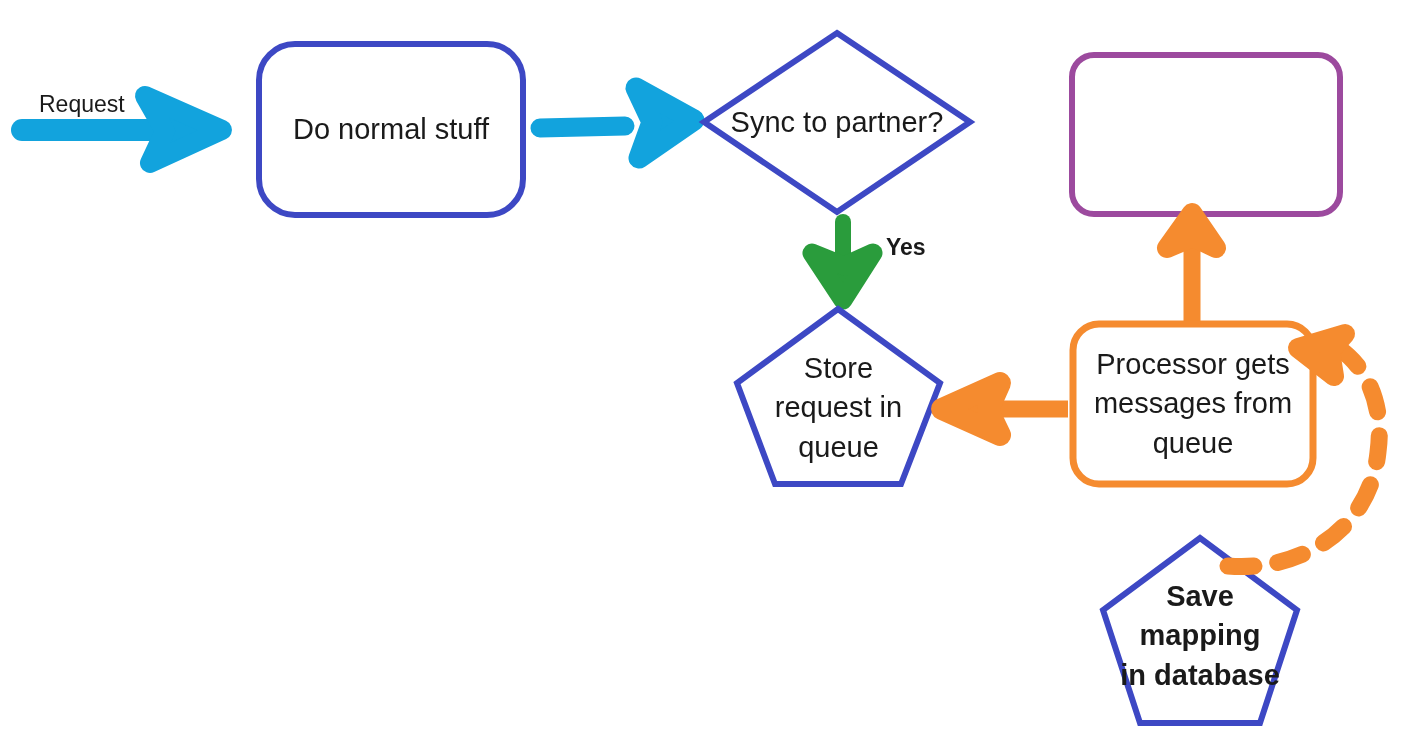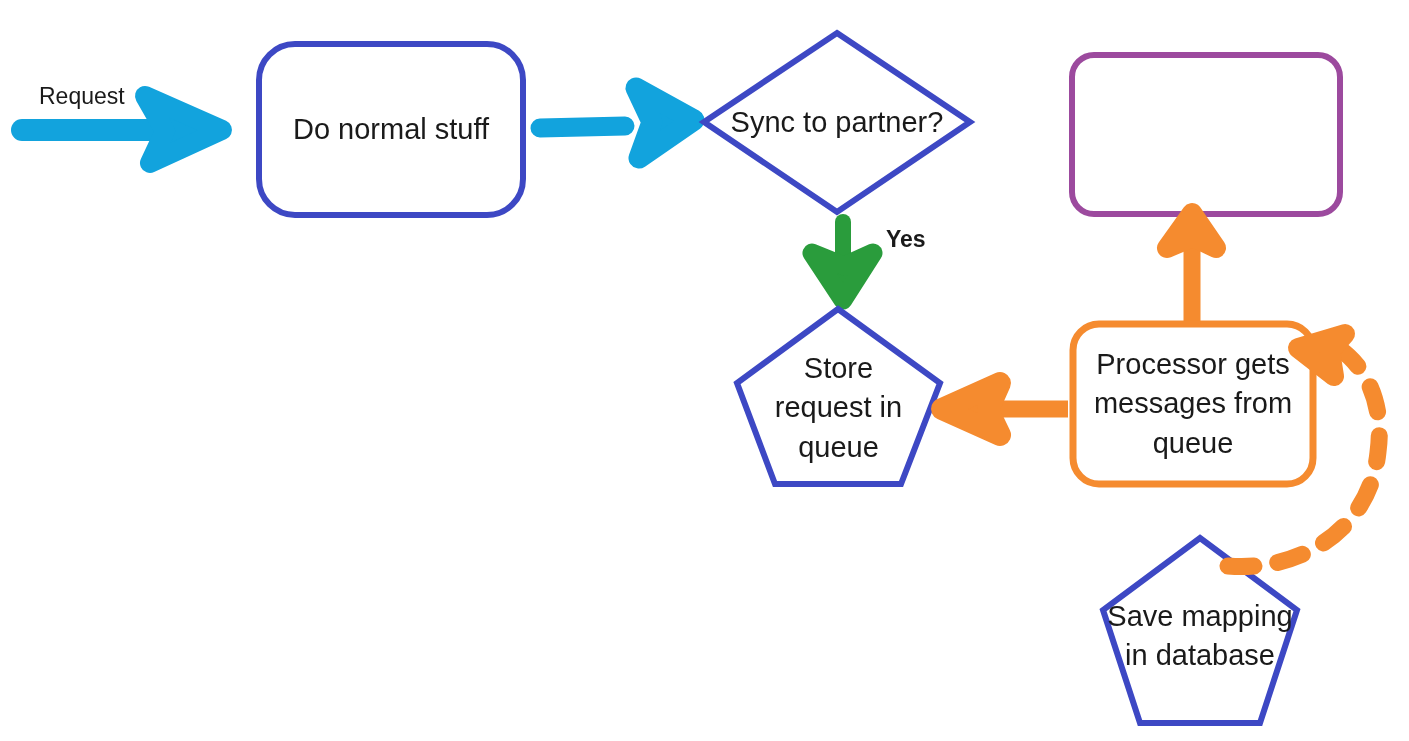--- a/index.html
+++ b/index.html
@@ -38,20 +38,21 @@
     align-items: center;
     justify-content: center;
   }
   .edge-label {
     position: absolute;
     color: #1a1a1a;
     font-family: "Liberation Sans", sans-serif;
     font-size: 23px;
     line-height: 1.2;
     white-space: pre;
+    margin-top: 8px;
   }
 </style>
 </head>
 <body>
 
 <div id="canvas">
 
   <svg class="layer" viewBox="0 0 1409 741">
 
     <g>
@@ -107,16 +108,16 @@
 
   <div class="node-label" style="left:737px; top:343px; width:203px; height:130px;">Store
 request in
 queue</div>
 
   <div class="node-label" style="left:1073px; top:324px; width:240px; height:160px;">Processor gets
 messages from
 queue</div>
 
 
-  <div class="node-label" style="left:1103px; top:580px; width:194px; height:112px;">Save mapping
+  <div class="node-label" style="left:1103px; top:580px; width:194px; height:112px;font-weight:bold;">Save mapping
 in database</div>
 
 </div>
 
 </body></html>

